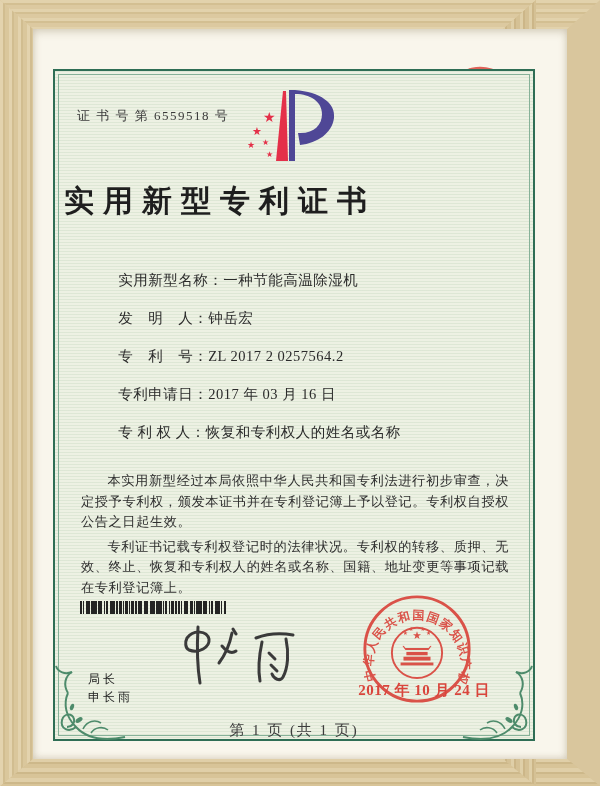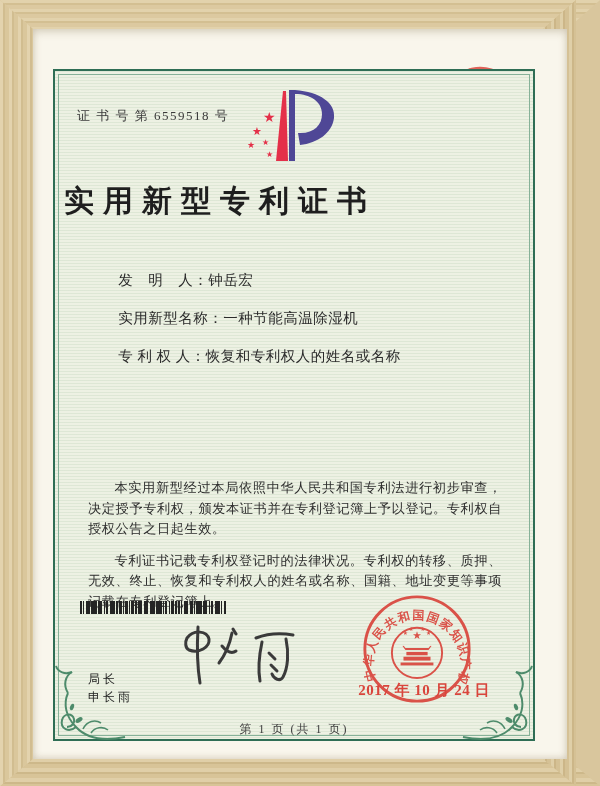--- a/index.html
+++ b/index.html
@@ -1,21 +1,21 @@
 <!DOCTYPE html>
 <html style="--seal_red: #d9453c; --border_green: #2f6e55; --logo_purple: #4f4796; --logo_red: #e43049; --paper: #f9f6ec;"><head>
 <meta charset="utf-8">
 <style>
   html,body{margin:0;padding:0;}
   body{
     width:600px;height:786px;overflow:hidden;
     font-family:"Liberation Serif","DejaVu Serif",serif;
     background:#d9c69d;
   }
-  #stage{position:relative;width:536px;height:786px;padding-left:40px;}
+  #stage{position:relative;width:536px;height:786px;}
 
   
   .frame{position:absolute;}
   .frame-top{left:0;top:0;width:600px;height:30px;
     background:#dbc89f repeating-linear-gradient(180deg,#e2d2ac 0 3px,#d3bf92 3px 5px,#dcc9a0 5px 9px);
     clip-path:polygon(0 0,600px 0,566px 30px,34px 30px);}
   .frame-bottom{left:0;top:758px;width:600px;height:28px;
     background:#d6c296 repeating-linear-gradient(180deg,#e0cfa8 0 4px,#cdb88a 4px 6px,#d8c498 6px 10px);
     clip-path:polygon(34px 0,566px 0,600px 28px,0 28px);}
   .frame-left{left:0;top:0;width:34px;height:786px;
@@ -46,39 +46,39 @@
   .cert-title{position:absolute;left:0;right:0;top:110px;
     font-size:30px;font-weight:600;color:#1e1e1e;letter-spacing:9px;text-indent:9px;}
 
   .fields{position:absolute;left:22px;right:18px;top:176px;}
   .field-row{height:38px;line-height:22px;font-size:14.5px;color:#2b2b2b;letter-spacing:.5px;white-space:pre;}
   .field-label{color:#2b2b2b;}
   .field-value{color:#2b2b2b;}
 
   .paragraphs{position:absolute;left:22px;right:20px;top:396px;
     font-size:13.2px;line-height:20.5px;color:#2e2e2e;text-align:justify;letter-spacing:.6px;}
-  .paragraphs p{margin:11px;text-indent:2em;}
+  .paragraphs p{margin:4px;text-indent:2em;}
 
   .barcode{position:absolute;left:25px;top:530px;width:146px;height:13px;
     background:
       repeating-linear-gradient(90deg,#242424 0 1.5px,rgba(0,0,0,0) 1.5px 3px) 0 0/37px 100%,
       repeating-linear-gradient(90deg,#242424 0 2.5px,rgba(0,0,0,0) 2.5px 6.5px) 0 0/59px 100%,
       repeating-linear-gradient(90deg,rgba(0,0,0,0) 0 1px,#242424 1px 2px,rgba(0,0,0,0) 2px 5px);}
 
   .signing{position:absolute;left:33px;top:600px;font-size:12px;color:#222;letter-spacing:3px;}
   .signing .name{margin-top:1px;}
 
   .signature{position:absolute;left:118px;top:544px;width:132px;height:80px;}
 
   .issue-seal{position:absolute;left:306px;top:522px;width:112px;height:112px;opacity:.92;}
   .seal-date{position:absolute;left:294px;top:610px;width:150px;text-align:center;
     font-size:15px;font-weight:700;color:var(--seal_red,#d9453c);letter-spacing:.5px;}
 
   .page-footer{position:absolute;left:0;right:0;top:650px;text-align:center;
-    font-size:12px;color:#3c3c3c;letter-spacing:2px;border-radius:6px;}
+    font-size:15px;color:#3c3c3c;letter-spacing:2px;border-radius:6px;}
 
   .tax-seal{position:absolute;left:404px;top:36px;width:86px;height:86px;
     transform:rotate(-12deg);opacity:.85;}
 
   .ornament{position:absolute;width:88px;height:88px;bottom:-12px;}
   .ornament-left{left:-10px;}
   .ornament-right{right:-10px;transform:scaleX(-1);}
 
   svg text{font-family:"Liberation Serif","DejaVu Serif",serif;}
 </style>
@@ -122,24 +122,30 @@
         <text x="18" y="72" font-size="8" fill="var(--logo_red,#e43049)">★</text>
         <polygon points="35,6 38,6 40,76 28,76" fill="var(--logo_red,#e43049)"></polygon>
         <polygon points="41,5 47,5 47,76 41,76" fill="var(--logo_purple,#4f4796)"></polygon>
         <path d="M47,5 C72,7 88,18 86,33 C84,48 70,58 52,60 L50,48 C66,49 74,40 74,29 C74,17 63,9 47,9 Z" fill="var(--logo_purple,#4f4796)"></path>
       </svg>
 
       <div class="cert-title">实用新型专利证书</div>
 
       <div class="fields">
         <div class="field-row">
+          <span class="field-label">实用新型名称：</span><span class="field-value">一种节能高温除湿机</span>
+        </div>
+        <div class="field-row">
           <span class="field-label">发　明　人：</span><span class="field-value">钟岳宏</span>
         </div>
         <div class="field-row">
-          <span class="field-label">实用新型名称：</span><span class="field-value">一种节能高温除湿机</span>
+          <span class="field-label">专　利　号：</span><span class="field-value">ZL 2017 2 0257564.2</span>
+        </div>
+        <div class="field-row">
+          <span class="field-label">专利申请日：</span><span class="field-value">2017 年 03 月 16 日</span>
         </div>
         <div class="field-row">
           <span class="field-label">专 利 权 人：</span><span class="field-value">恢复和专利权人的姓名或名称</span>
         </div>
       </div>
 
       <div class="paragraphs">
         <p>本实用新型经过本局依照中华人民共和国专利法进行初步审查，决定授予专利权，颁发本证书并在专利登记簿上予以登记。专利权自授权公告之日起生效。</p>
         <p>专利证书记载专利权登记时的法律状况。专利权的转移、质押、无效、终止、恢复和专利权人的姓名或名称、国籍、地址变更等事项记载在专利登记簿上。</p>
       </div>

